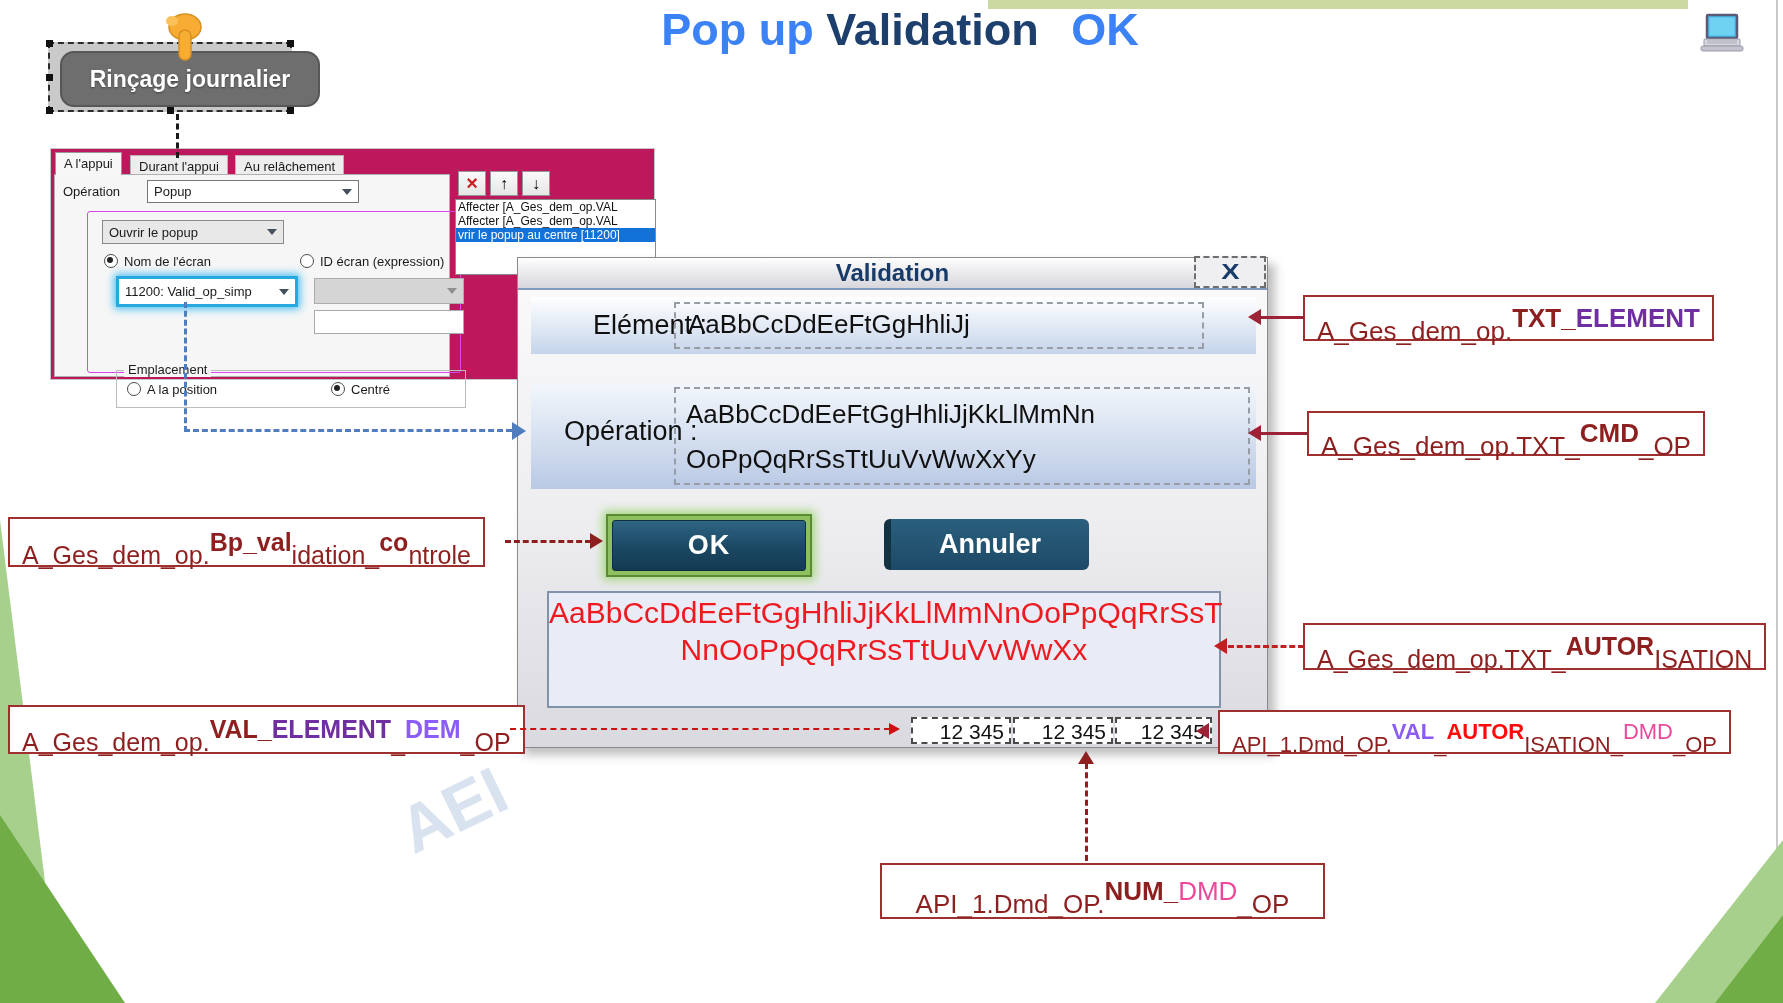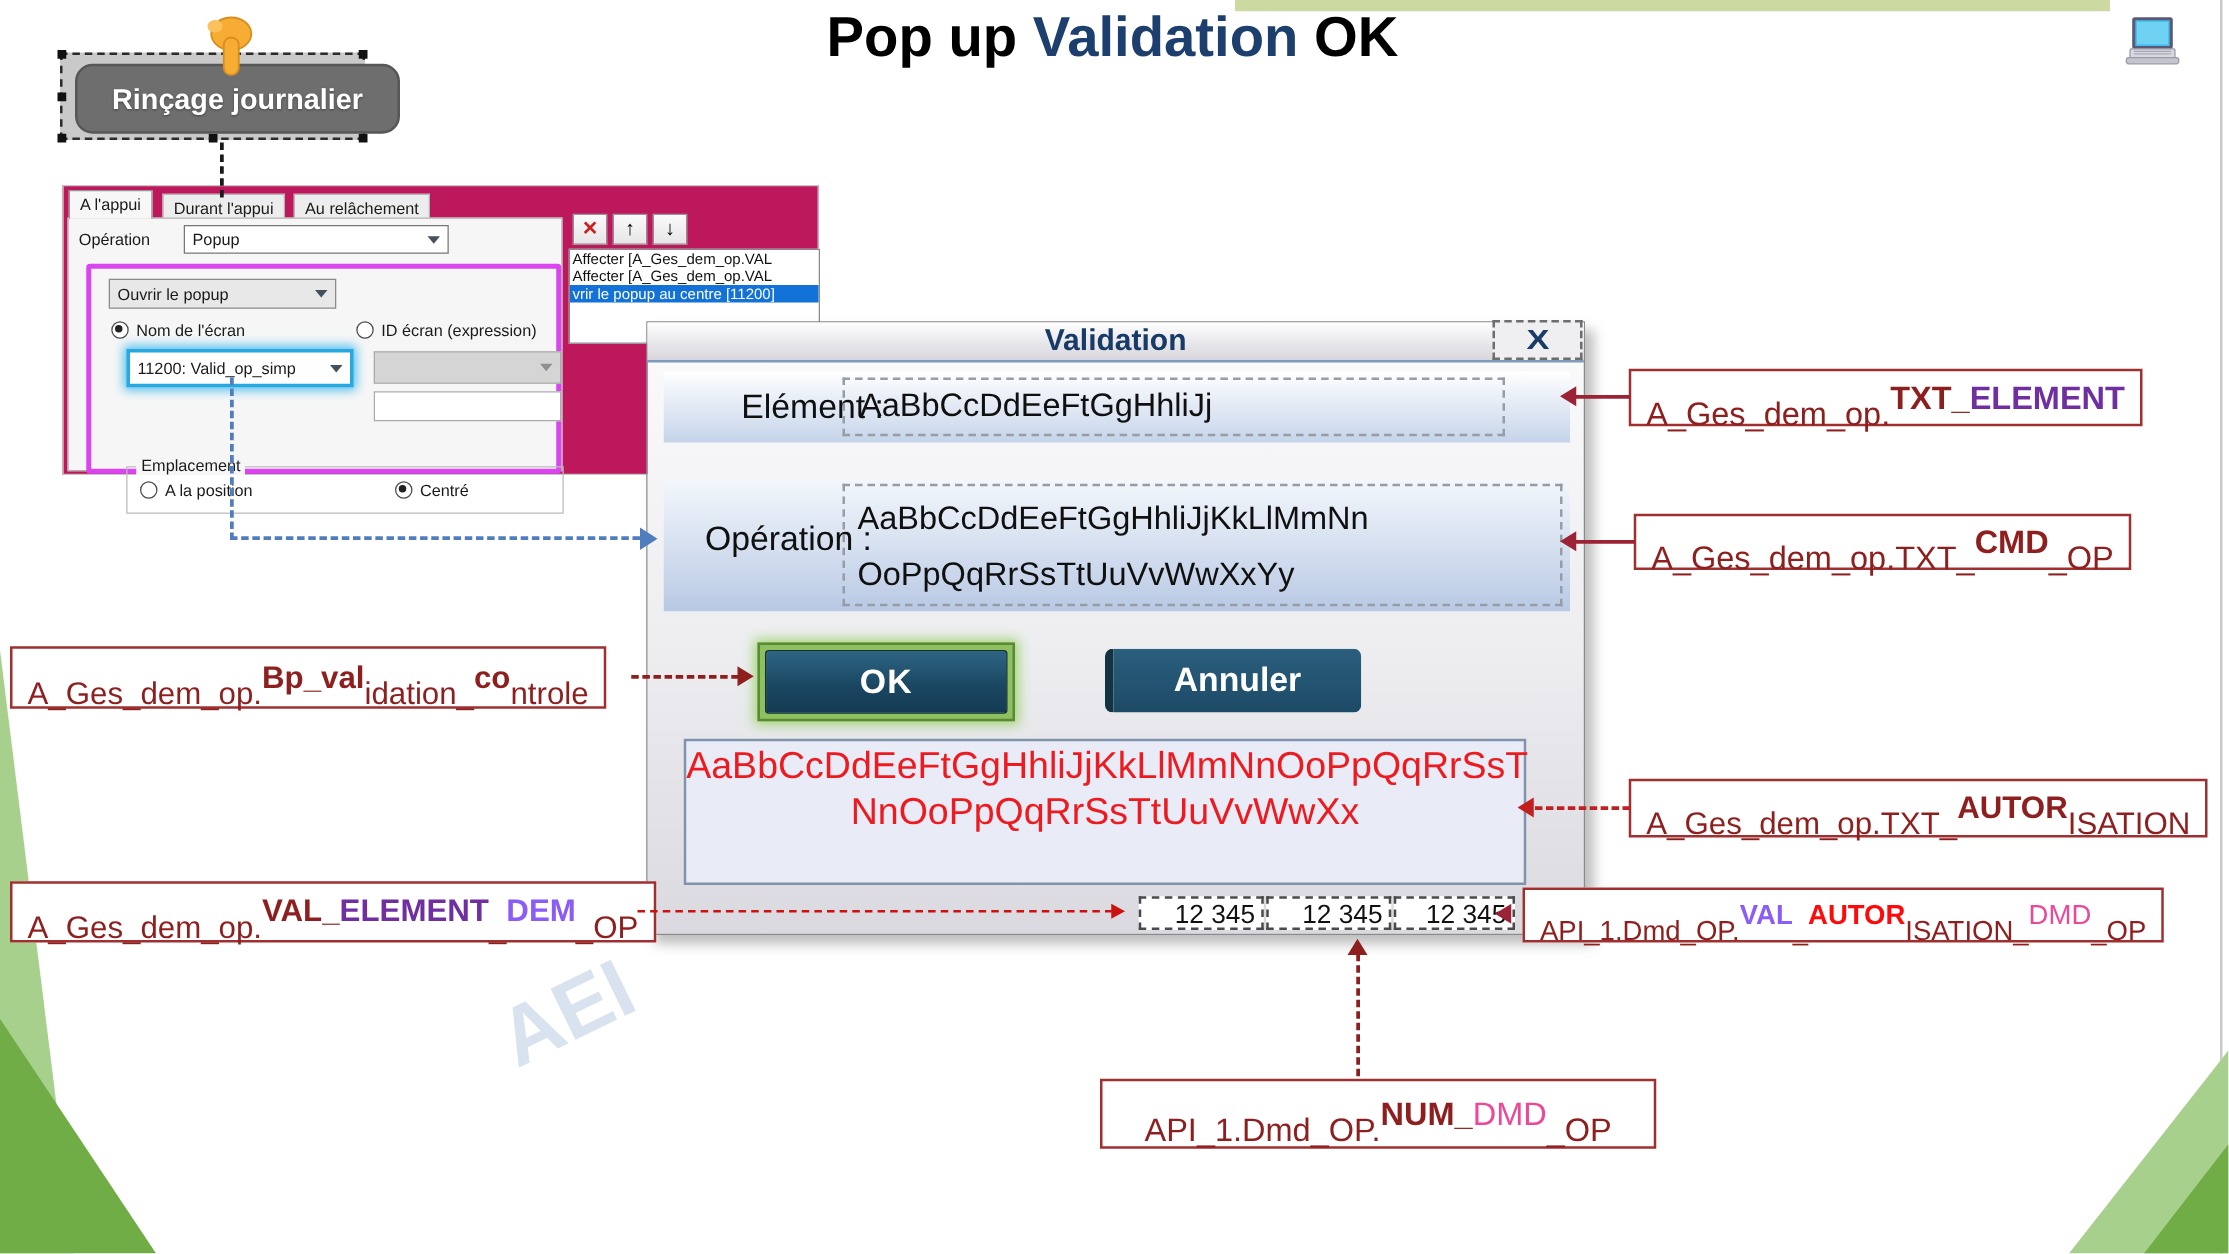--- a/index.html
+++ b/index.html
@@ -15,21 +15,21 @@
           clip-path:polygon(0 0,100% 100%,0 100%);}
   .tri-rl{left:1655px;top:840px;width:128px;height:163px;background:#a8d08d;
           clip-path:polygon(100% 0,100% 100%,0 100%);}
   .tri-rd{left:1715px;top:915px;width:68px;height:88px;background:#70ad47;
           clip-path:polygon(100% 0,100% 100%,0 100%);}
   .watermark{position:absolute;left:398px;top:772px;font-size:66px;font-weight:bold;
              color:#d9e3ef;transform:rotate(-26deg);z-index:1;}
   
   .title{position:absolute;left:480px;top:4px;width:820px;margin:0;text-align:center;
          font-size:45px;font-weight:bold;letter-spacing:0;}
-  .t-green{color:#000000;} .t-navy{color:#1d3f6e;}
+  .t-green{color:#3b82f6;margin-left:20px;} .t-navy{color:#1d3f6e;}
   
   .trigger-sel{position:absolute;left:48px;top:42px;width:244px;height:70px;background:#c9c9c9;
                border:2px dashed #2b2b2b;box-sizing:border-box;z-index:2;}
   .handle{position:absolute;width:7px;height:7px;background:#111;}
   .trigger-btn{position:absolute;left:10px;top:7px;width:256px;height:52px;background:#6e6e6e;
                border:2px solid #575757;border-radius:14px;color:#fff;font-size:23px;font-weight:bold;
                display:flex;align-items:center;justify-content:center;text-shadow:0 1px 2px rgba(0,0,0,.4);}
   .hand-icon{position:absolute;left:160px;top:12px;z-index:3;}
   .laptop-icon{position:absolute;left:1698px;top:12px;}
   
@@ -54,21 +54,21 @@
        background:#ededed;border:1px solid #b5b5b5;border-bottom:none;}
   .tab.active{top:3px;height:23px;background:#f7f7f7;border:1px solid #979797;border-bottom:none;z-index:3;}
   .panel{position:absolute;left:3px;top:25px;width:396px;height:203px;background:#f6f6f6;
          border:1px solid #b0b0b0;box-sizing:border-box;}
   .plabel{position:absolute;}
   .select{position:absolute;box-sizing:border-box;background:#fff;border:1px solid #767676;
           display:flex;align-items:center;padding:0 6px;justify-content:space-between;}
   .caret{width:0;height:0;border-left:5px solid transparent;border-right:5px solid transparent;
          border-top:6px solid #44505e;}
   .caret.gray{border-top-color:#8f8f8f;}
-  .groupbox{position:absolute;left:14px;top:36px;width:372px;height:160px;border:4px solid #d946ef;
+  .groupbox{position:absolute;left:32px;top:36px;width:372px;height:160px;border:1px solid #d946ef;
             border-radius:3px;text-decoration:underline;}
   .radio{position:absolute;width:14px;height:14px;border:1px solid #4a4a4a;border-radius:50%;
          background:#fff;box-sizing:border-box;}
   .radio.sel::after{content:"";position:absolute;left:2px;top:2px;width:6px;height:6px;
                     border-radius:50%;background:#222;}
   .hl-select{border:3px solid #27a9e0 !important;box-shadow:0 0 8px 2px #49bdf0;}
   .disabled-select{background:#d5d5d5 !important;border-color:#ababab !important;}
   .empty-input{position:absolute;background:#fff;border:1px solid #ababab;box-sizing:border-box;}
   .empl-label{position:absolute;left:36px;top:150px;background:#f6f6f6;padding:0 4px;z-index:2;}
   .empl-box{position:absolute;left:28px;top:158px;width:348px;height:36px;border:1px solid #bcbcbc;}

